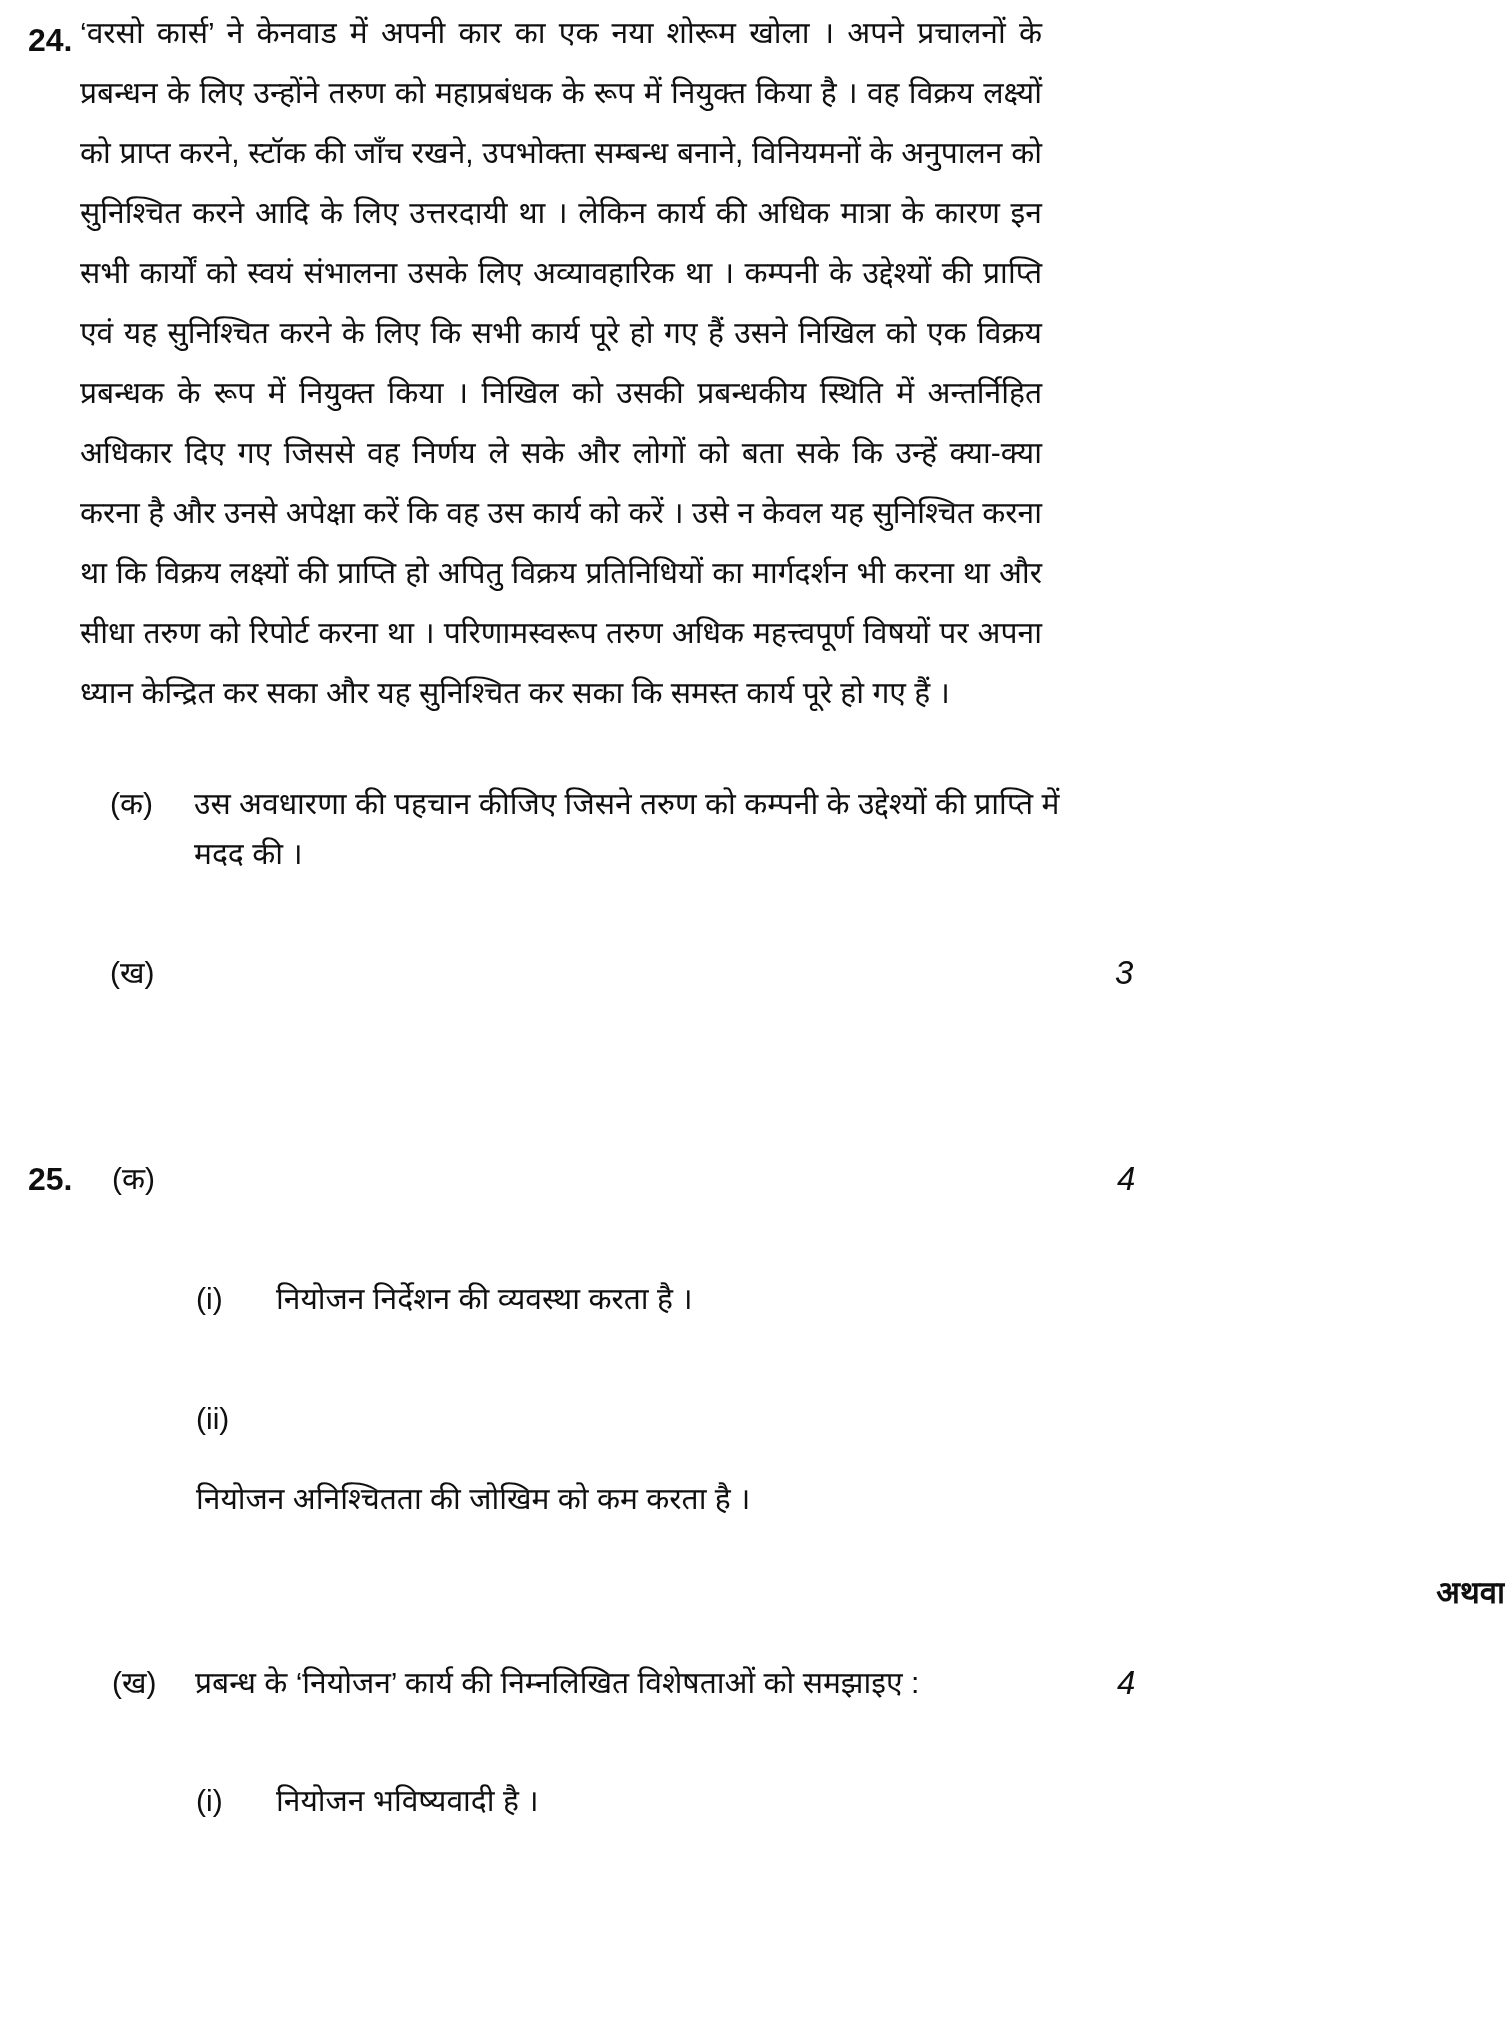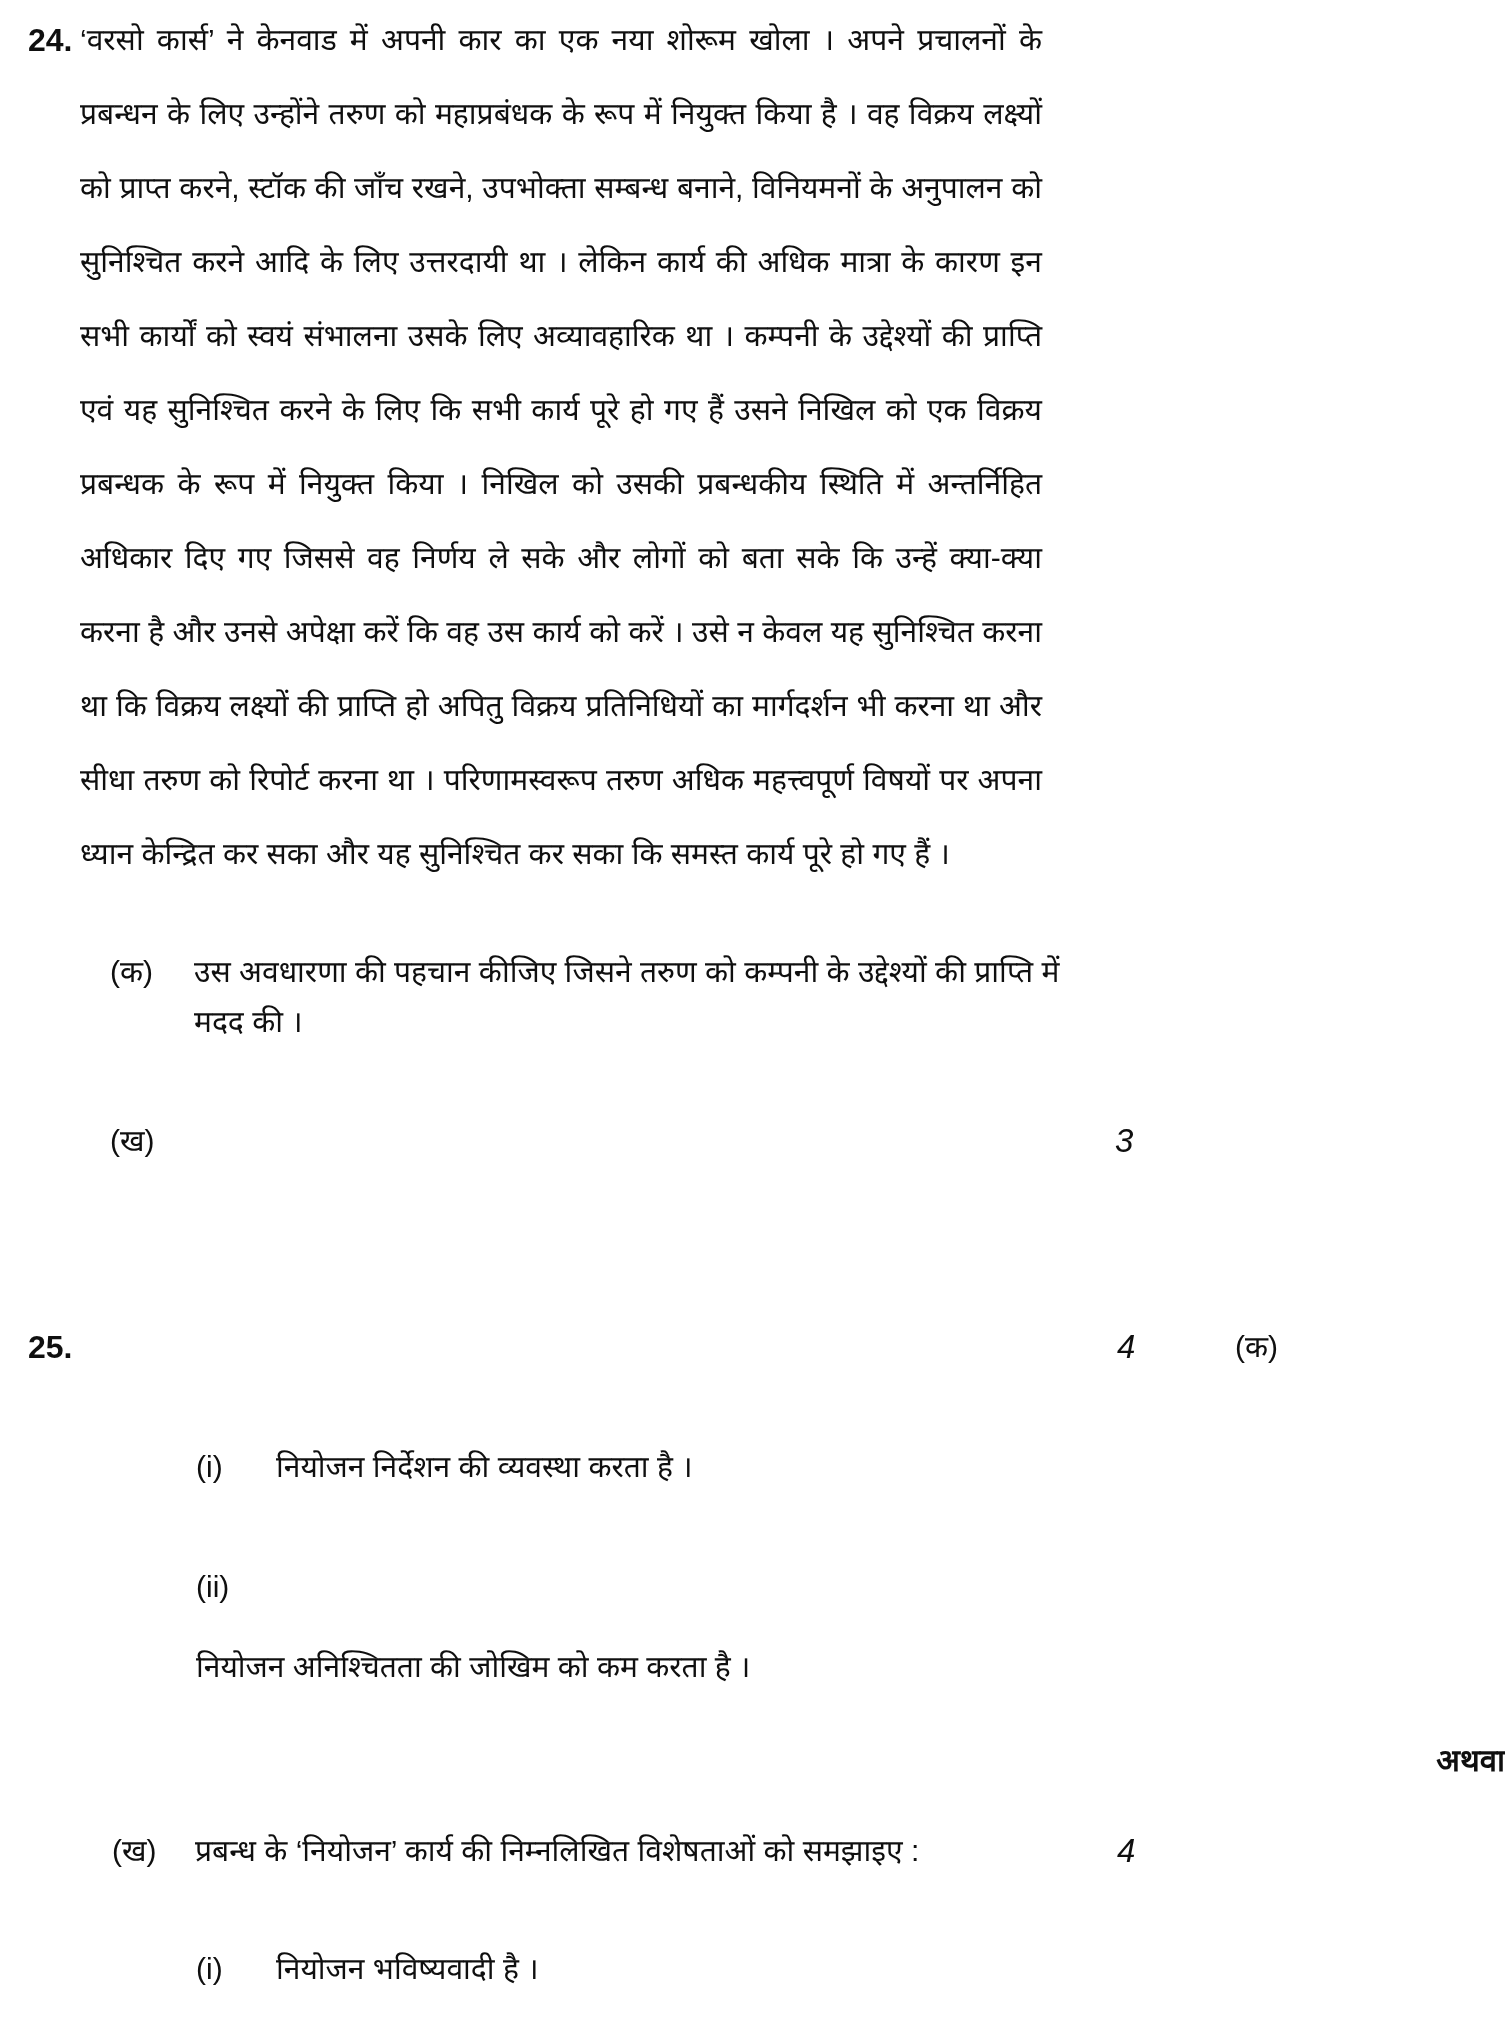--- a/index.html
+++ b/index.html
@@ -18,21 +18,21 @@
     flex: 0 0 80px;
     padding-left: 28px;
     box-sizing: border-box;
     font-weight: bold;
     font-size: 32px;
     line-height: 74px;
   }
   .q-para {
     width: 962px;
     font-size: 30px;
-    line-height: 74px;
+    line-height: 60px;
     text-align: justify;
   }
   .para-block { margin-top: 3px; }
 
   .part-row {
     position: relative;
     display: flex;
     margin-left: 110px;
     width: 1200px;
     font-size: 30px;
@@ -74,21 +74,21 @@
   .or-row {
     margin-left: 390px;
     font-weight: bold;
     font-size: 31px;
     line-height: 50px;
     text-align: right;
   }
 
   .mt-ka   { margin-top: 56px; }
   .mt-kha  { margin-top: 69px; }
-  .mt-q25  { margin-top: 156px; justify-content: space-between; }
+  .mt-q25  { margin-top: 156px; }
   .mt-i1   { margin-top: 70px; }
   .mt-ii1  { margin-top: 70px; flex-direction: column; }
   .mt-or   { margin-top: 44px; }
   .mt-khb  { margin-top: 40px; }
   .mt-i2   { margin-top: 68px; }
 </style>
 </head>
 <body>
 
 <div class="page">

